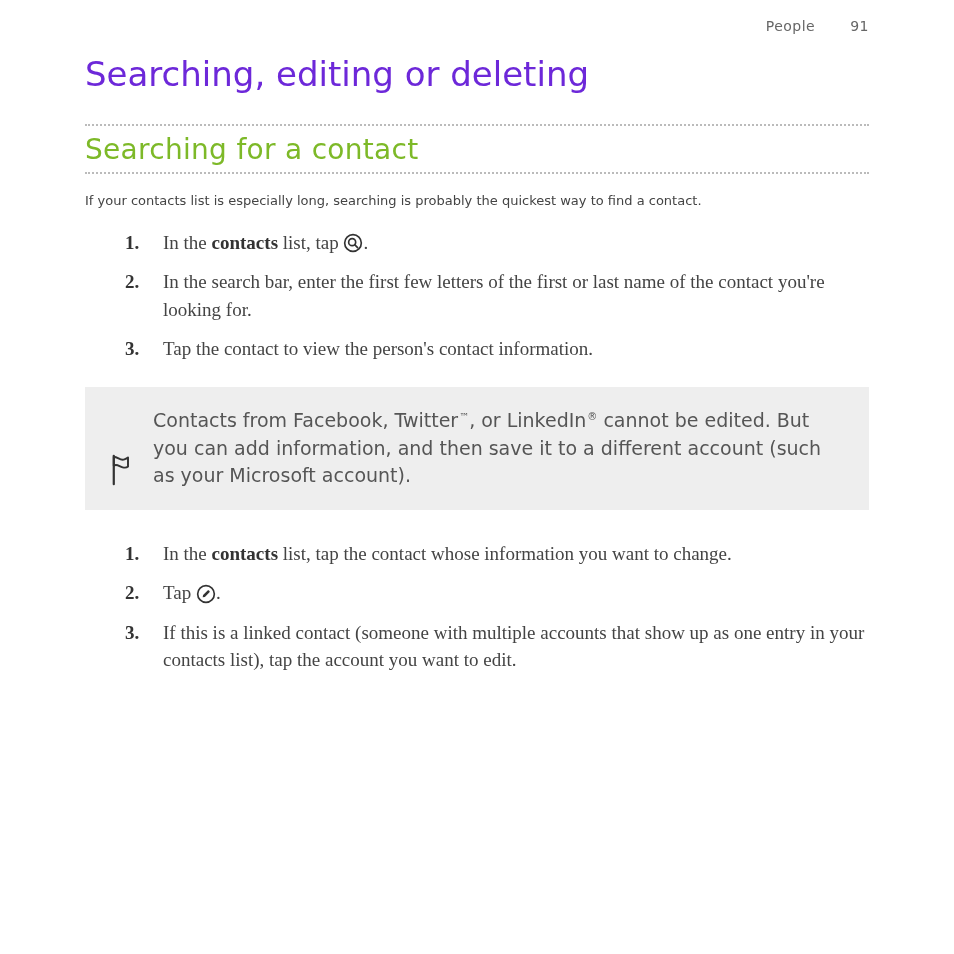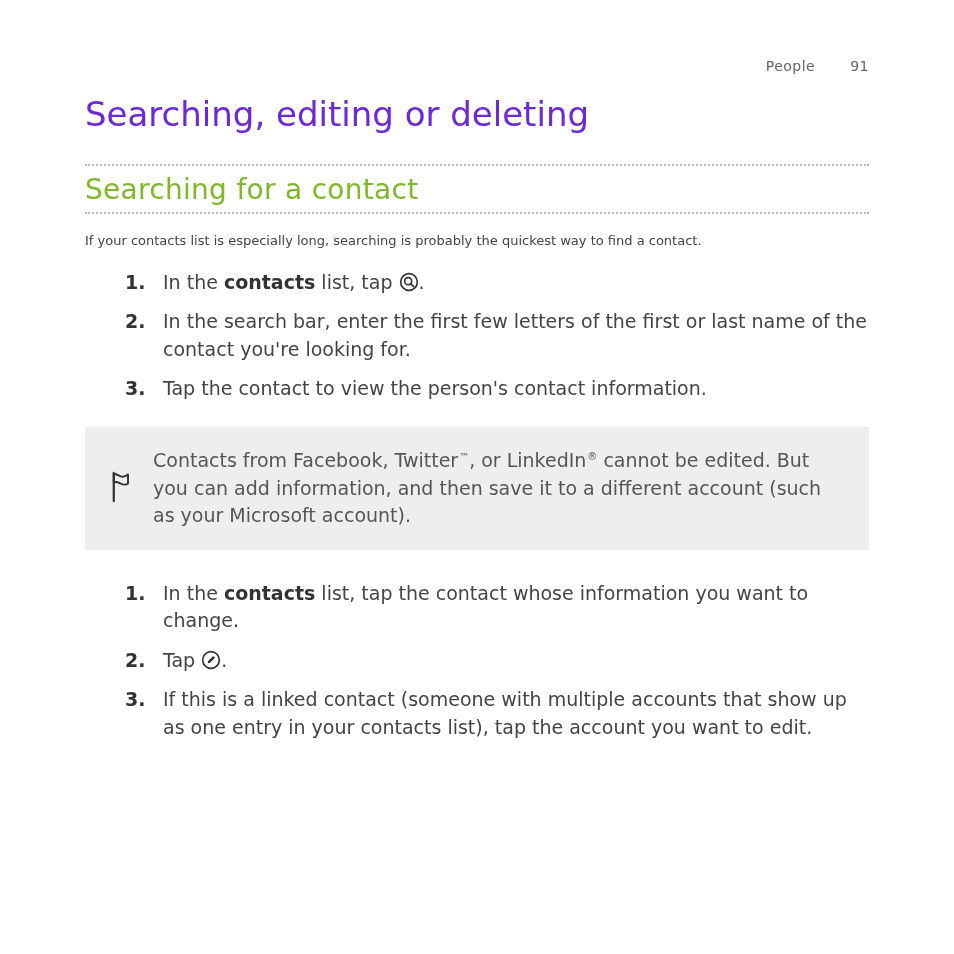--- a/index.html
+++ b/index.html
@@ -8,21 +8,20 @@
     width: 954px;
     height: 954px;
     background: #fff;
     font-family: "Segoe UI", "DejaVu Sans", Verdana, Geneva, sans-serif;
     color: #444;
   }
   .page {
     box-sizing: border-box;
     width: 954px;
     padding: 18px 85px 40px 85px;
-    margin-top: 40px;
   }
   .header-meta {
     text-align: right;
     font-size: 14px;
     color: #666;
     letter-spacing: 0.5px;
     margin-bottom: 20px;
   }
   .header-meta .section-name {
     margin-right: 30px;
@@ -49,20 +48,21 @@
     font-size: 13px;
     line-height: 1.45;
     color: #444;
     margin: 18px 0 18px 0;
   }
   ol.steps {
     list-style: none;
     counter-reset: step;
     padding: 0 0 0 40px;
     margin: 0 0 24px 0;
+    font-family: Liberation Serif, serif;
   }
   ol.steps > li {
     counter-increment: step;
     font-size: 19px;
     line-height: 1.45;
     color: #444;
     margin: 12px 0;
     padding-left: 38px;
     position: relative;
   }
@@ -88,21 +88,21 @@
     height: 20px;
     line-height: 1;
     position: relative;
     top: -1px;
   }
   .note-box {
     background: #eeeeee;
     padding: 20px 24px 20px 24px;
     margin: 22px 0 30px 0;
     display: flex;
-    align-items: center;
+    align-items: flex-end;
     gap: 20px;
   }
   .note-box .note-icon {
     flex: 0 0 auto;
     width: 24px;
     padding-top: 2px;
   }
   .note-box .note-text {
     font-size: 19px;
     line-height: 1.45;

